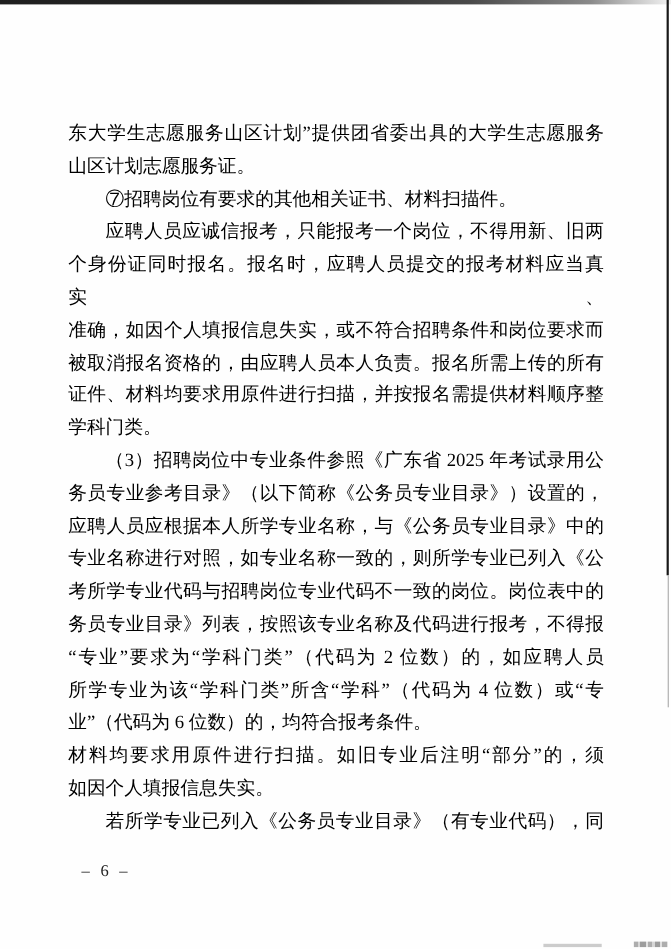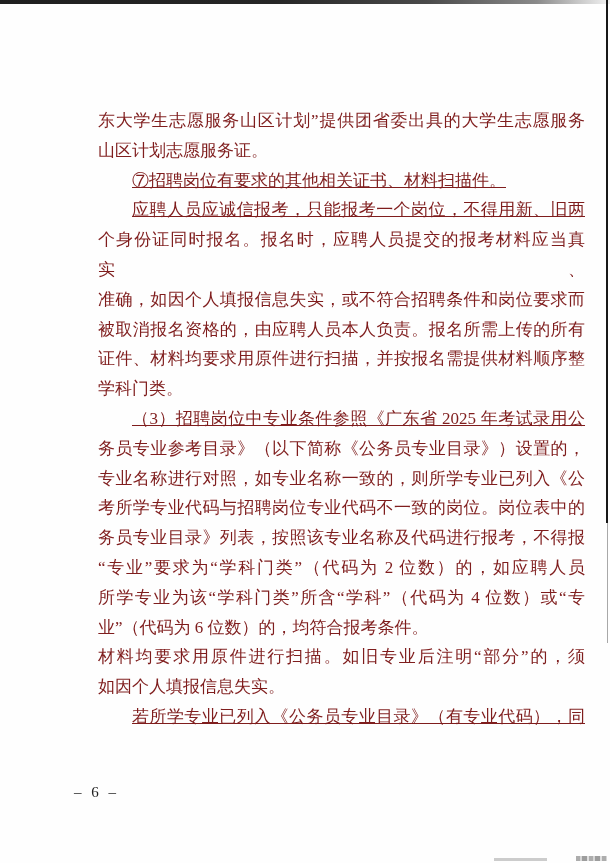--- a/index.html
+++ b/index.html
@@ -44,27 +44,26 @@
     background: repeating-linear-gradient(to right,
       #adadad 0 4px, #d6d6d6 4px 6px, #9d9d9d 6px 11px, #e0e0e0 11px 13px);
   }
   
   .body-text {
     position: absolute;
     left: 62px; top: 106px;
     width: 487px;
     font-size: 17px;
     line-height: 29.8px;
-    color: #7f1d1d;
+    color: #000000;
     text-align: justify;
-    margin-left: 36px;
   }
   .line { text-align: justify; }
   .line.full { text-align-last: justify; }
-  .line.indent { text-indent: 34px; text-decoration: underline; }
+  .line.indent { text-indent: 34px; }
   .footer-page-number {
     position: absolute;
     left: 74px; top: 784px;
     font-size: 15px;
     color: #222222;
     letter-spacing: 3px;
   }
 </style>
 </head>
 <body>
@@ -79,20 +78,21 @@
       <div class="line">山区计划志愿服务证。</div>
       <div class="line indent">⑦招聘岗位有要求的其他相关证书、材料扫描件。</div>
       <div class="line indent full">应聘人员应诚信报考，只能报考一个岗位，不得用新、旧两</div>
       <div class="line full">个身份证同时报名。报名时，应聘人员提交的报考材料应当真实、</div>
       <div class="line full">准确，如因个人填报信息失实，或不符合招聘条件和岗位要求而</div>
       <div class="line full">被取消报名资格的，由应聘人员本人负责。报名所需上传的所有</div>
       <div class="line full">证件、材料均要求用原件进行扫描，并按报名需提供材料顺序整</div>
       <div class="line">学科门类。</div>
       <div class="line indent full">（3）招聘岗位中专业条件参照《广东省 2025 年考试录用公</div>
       <div class="line full">务员专业参考目录》（以下简称《公务员专业目录》）设置的，</div>
+      <div class="line full">应聘人员应根据本人所学专业名称，与《公务员专业目录》中的</div>
       <div class="line full">专业名称进行对照，如专业名称一致的，则所学专业已列入《公</div>
       <div class="line full">考所学专业代码与招聘岗位专业代码不一致的岗位。岗位表中的</div>
       <div class="line full">务员专业目录》列表，按照该专业名称及代码进行报考，不得报</div>
       <div class="line full">“专业”要求为“学科门类”（代码为 2 位数）的，如应聘人员</div>
       <div class="line full">所学专业为该“学科门类”所含“学科”（代码为 4 位数）或“专</div>
       <div class="line">业”（代码为 6 位数）的，均符合报考条件。</div>
       <div class="line full">材料均要求用原件进行扫描。如旧专业后注明“部分”的，须</div>
       <div class="line">如因个人填报信息失实。</div>
       <div class="line indent full">若所学专业已列入《公务员专业目录》（有专业代码），同</div>
     </div>

